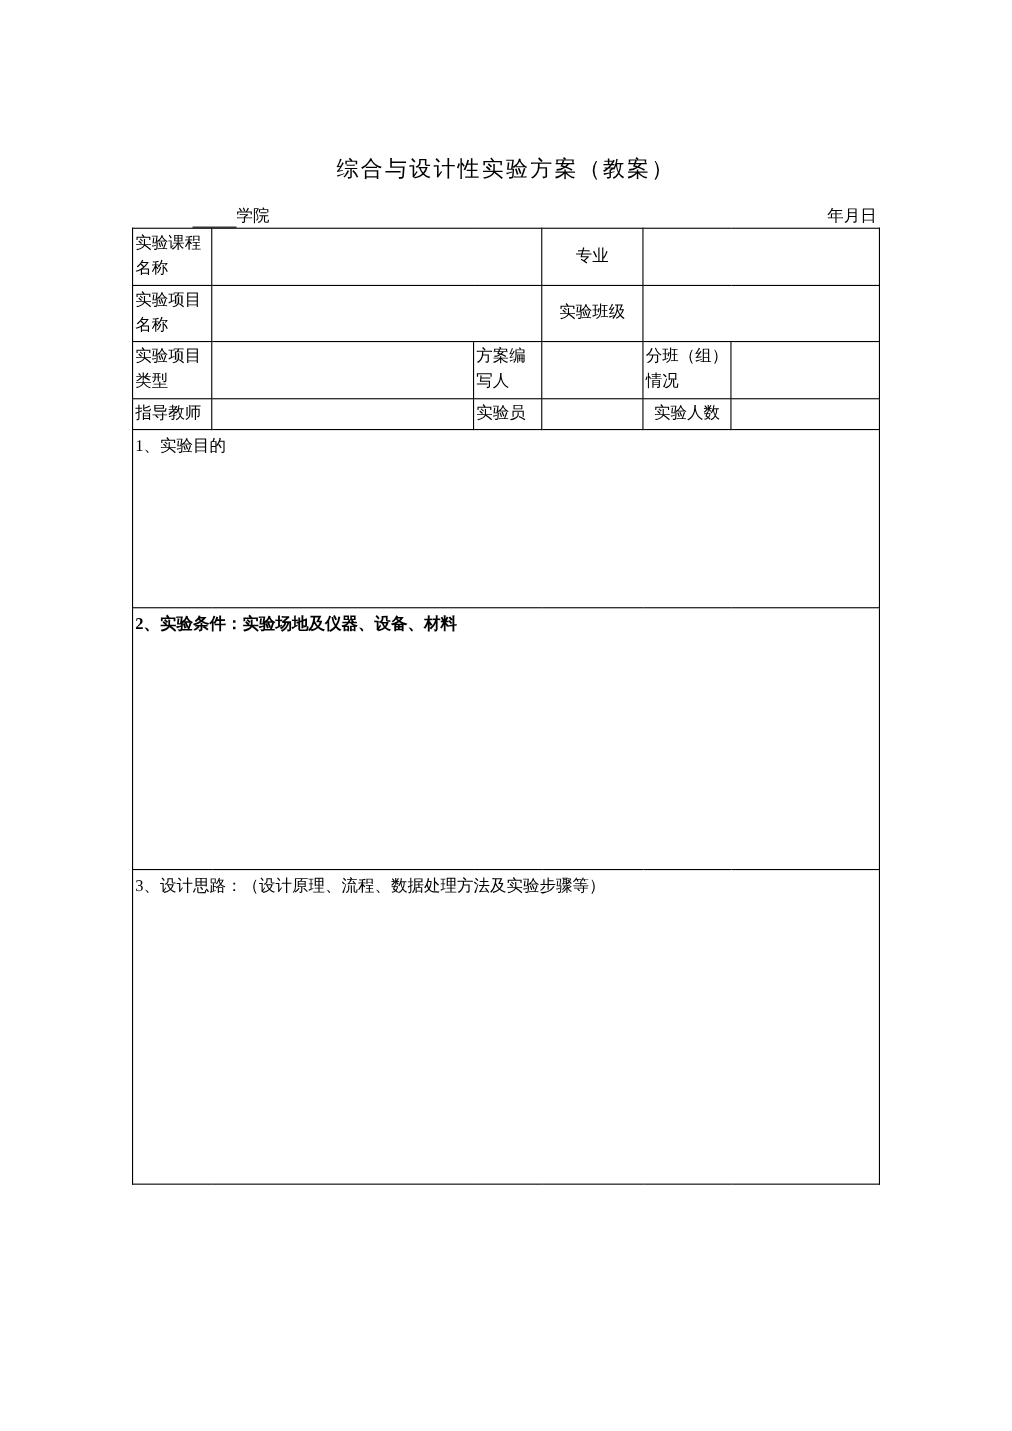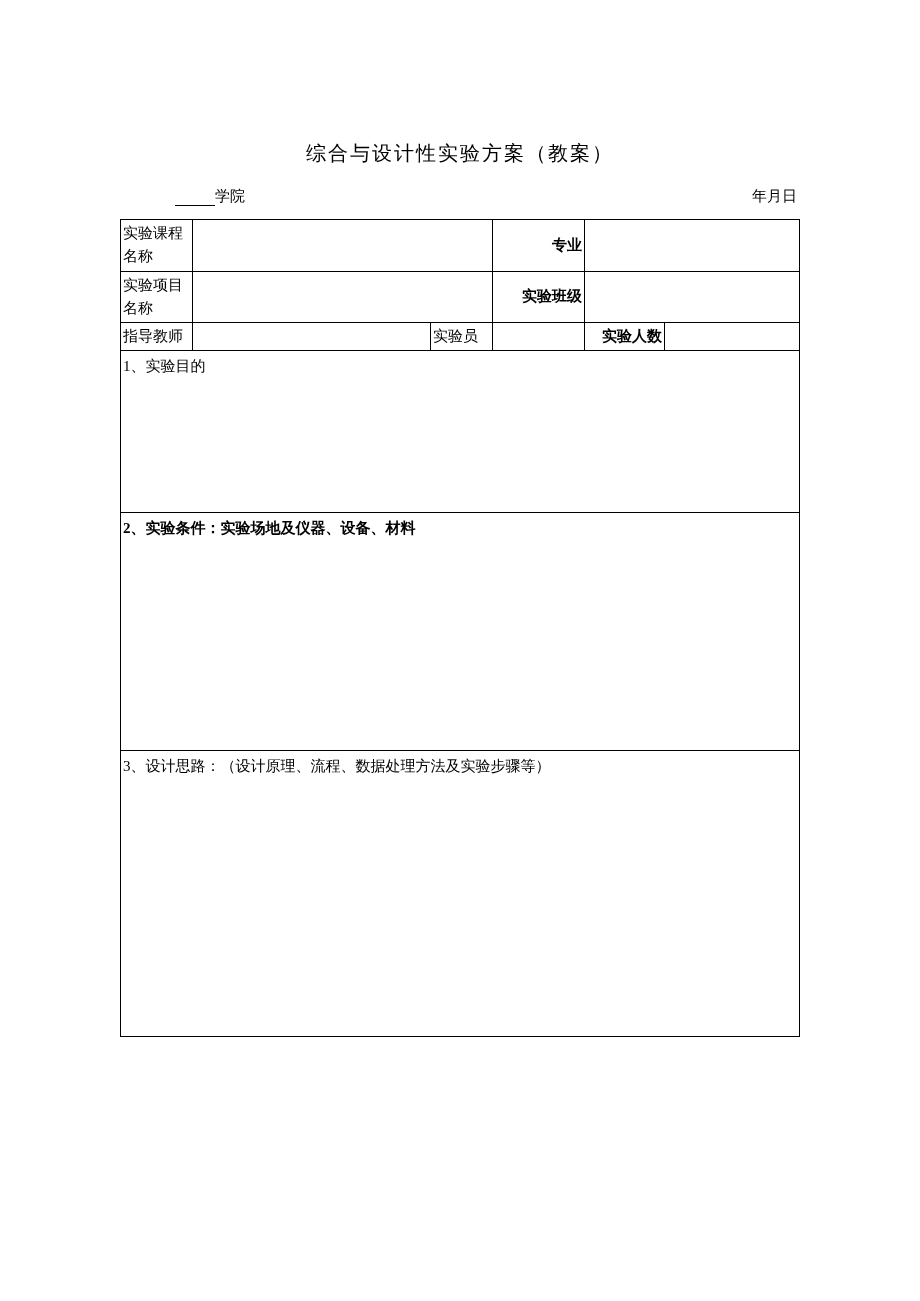--- a/index.html
+++ b/index.html
@@ -22,21 +22,21 @@
       font-size: 20px;
       letter-spacing: 2px;
       margin-bottom: 20px;
       font-weight: normal;
     }
     .header-row {
       display: flex;
       justify-content: space-between;
       font-size: 15px;
       padding: 0 3px 0 55px;
-      margin-bottom: 13px;
+      margin-bottom: 0;
       gap: 13px;
     }
     .header-left {
       border-bottom: 1px solid #000;
       min-width: 40px;
       display: inline-block;
     }
     table {
       border-collapse: collapse;
       width: 100%;
@@ -58,23 +58,22 @@
       height: 162px;
     }
     .tall-2 {
       height: 238px;
       font-weight: bold;
     }
     .tall-3 {
       height: 286px;
     }
     .center {
-      text-align: right;
+      text-align: center;
       vertical-align: middle;
-      font-weight: bold;
     }
     .vmid {
       vertical-align: middle;
     }
   </style>
 </head>
 <body>
 
 <div class="page">
   <h1 class="title">综合与设计性实验方案（教案）</h1>
@@ -100,20 +99,28 @@
       <td class="center">专业</td>
       <td colspan="2" class="vmid"></td>
     </tr>
     <tr>
       <td>实验项目名称</td>
       <td colspan="2" class="vmid"></td>
       <td class="center">实验班级</td>
       <td colspan="2" class="vmid"></td>
     </tr>
     <tr>
+      <td>实验项目类型</td>
+      <td class="vmid"></td>
+      <td>方案编写人</td>
+      <td class="vmid"></td>
+      <td>分班（组）情况</td>
+      <td class="vmid"></td>
+    </tr>
+    <tr>
       <td>指导教师</td>
       <td class="vmid"></td>
       <td>实验员</td>
       <td class="vmid"></td>
       <td class="center">实验人数</td>
       <td class="vmid"></td>
     </tr>
     <tr>
       <td colspan="6" class="section-cell tall-1">1、实验目的</td>
     </tr>

